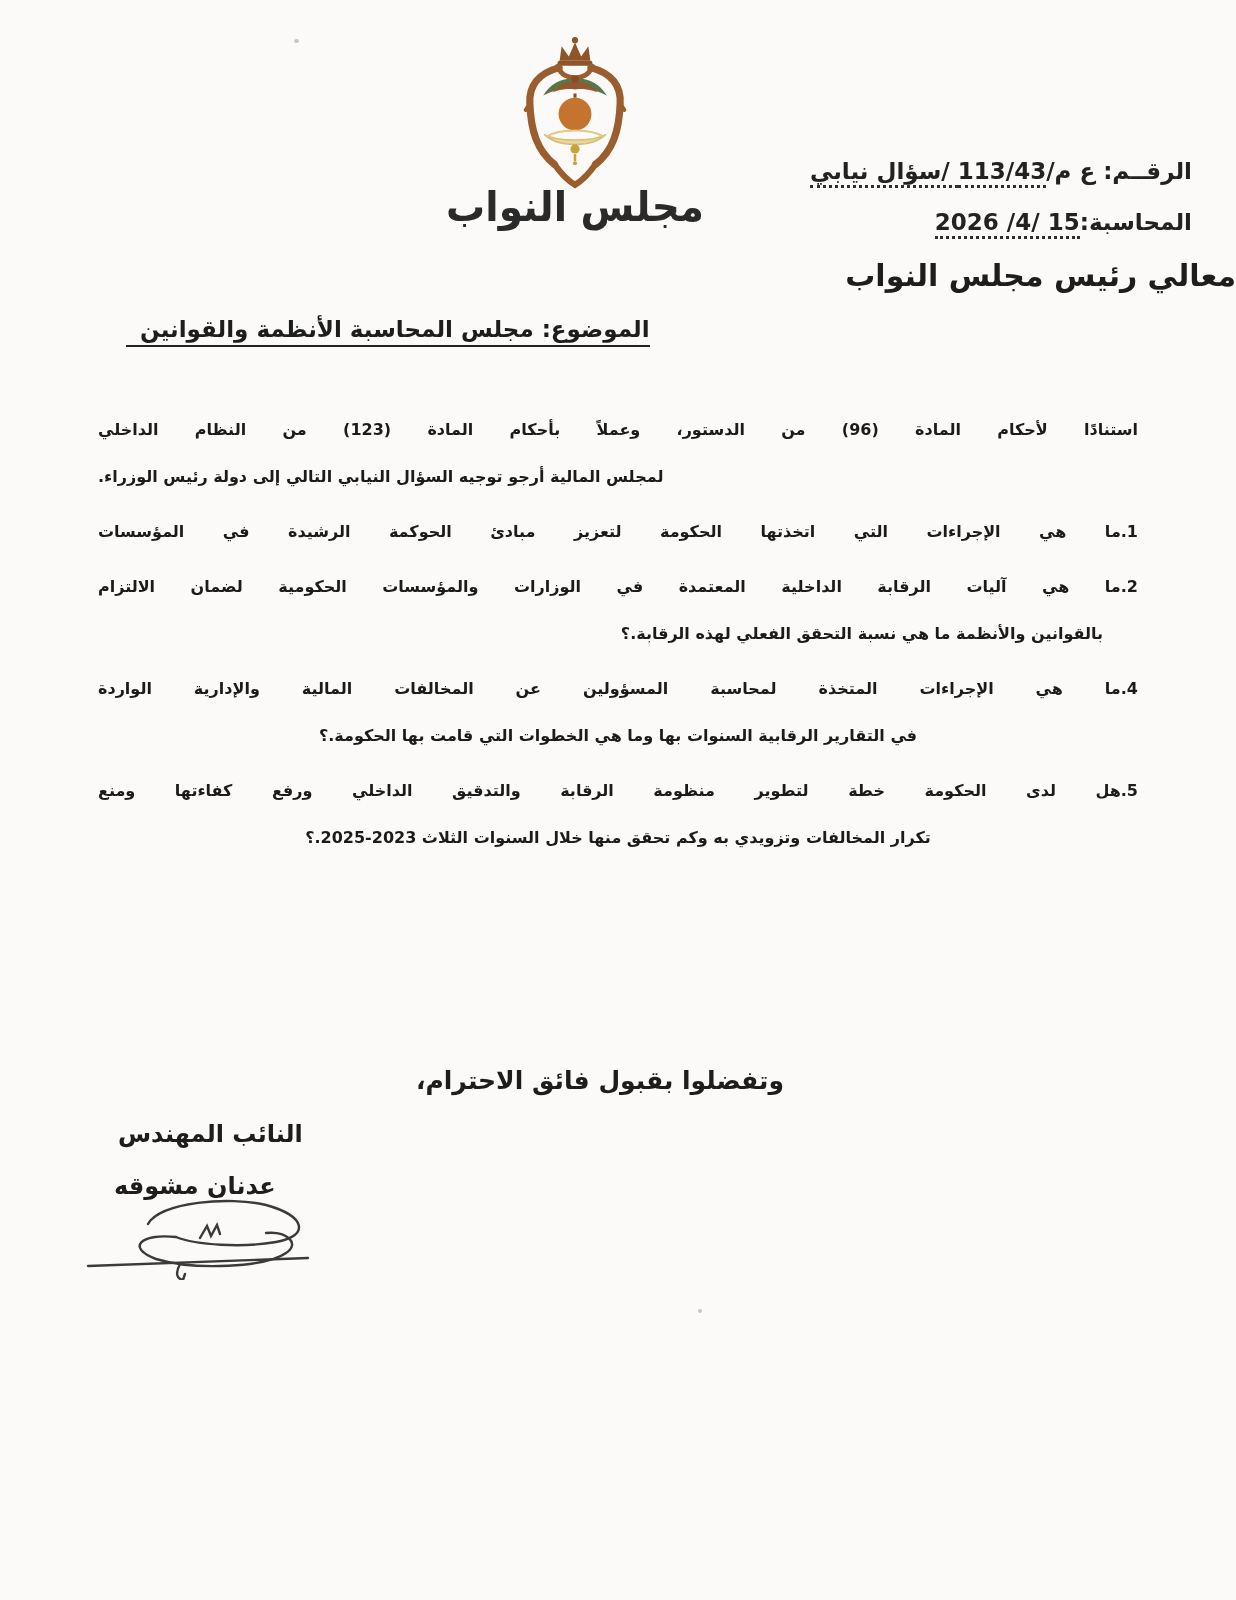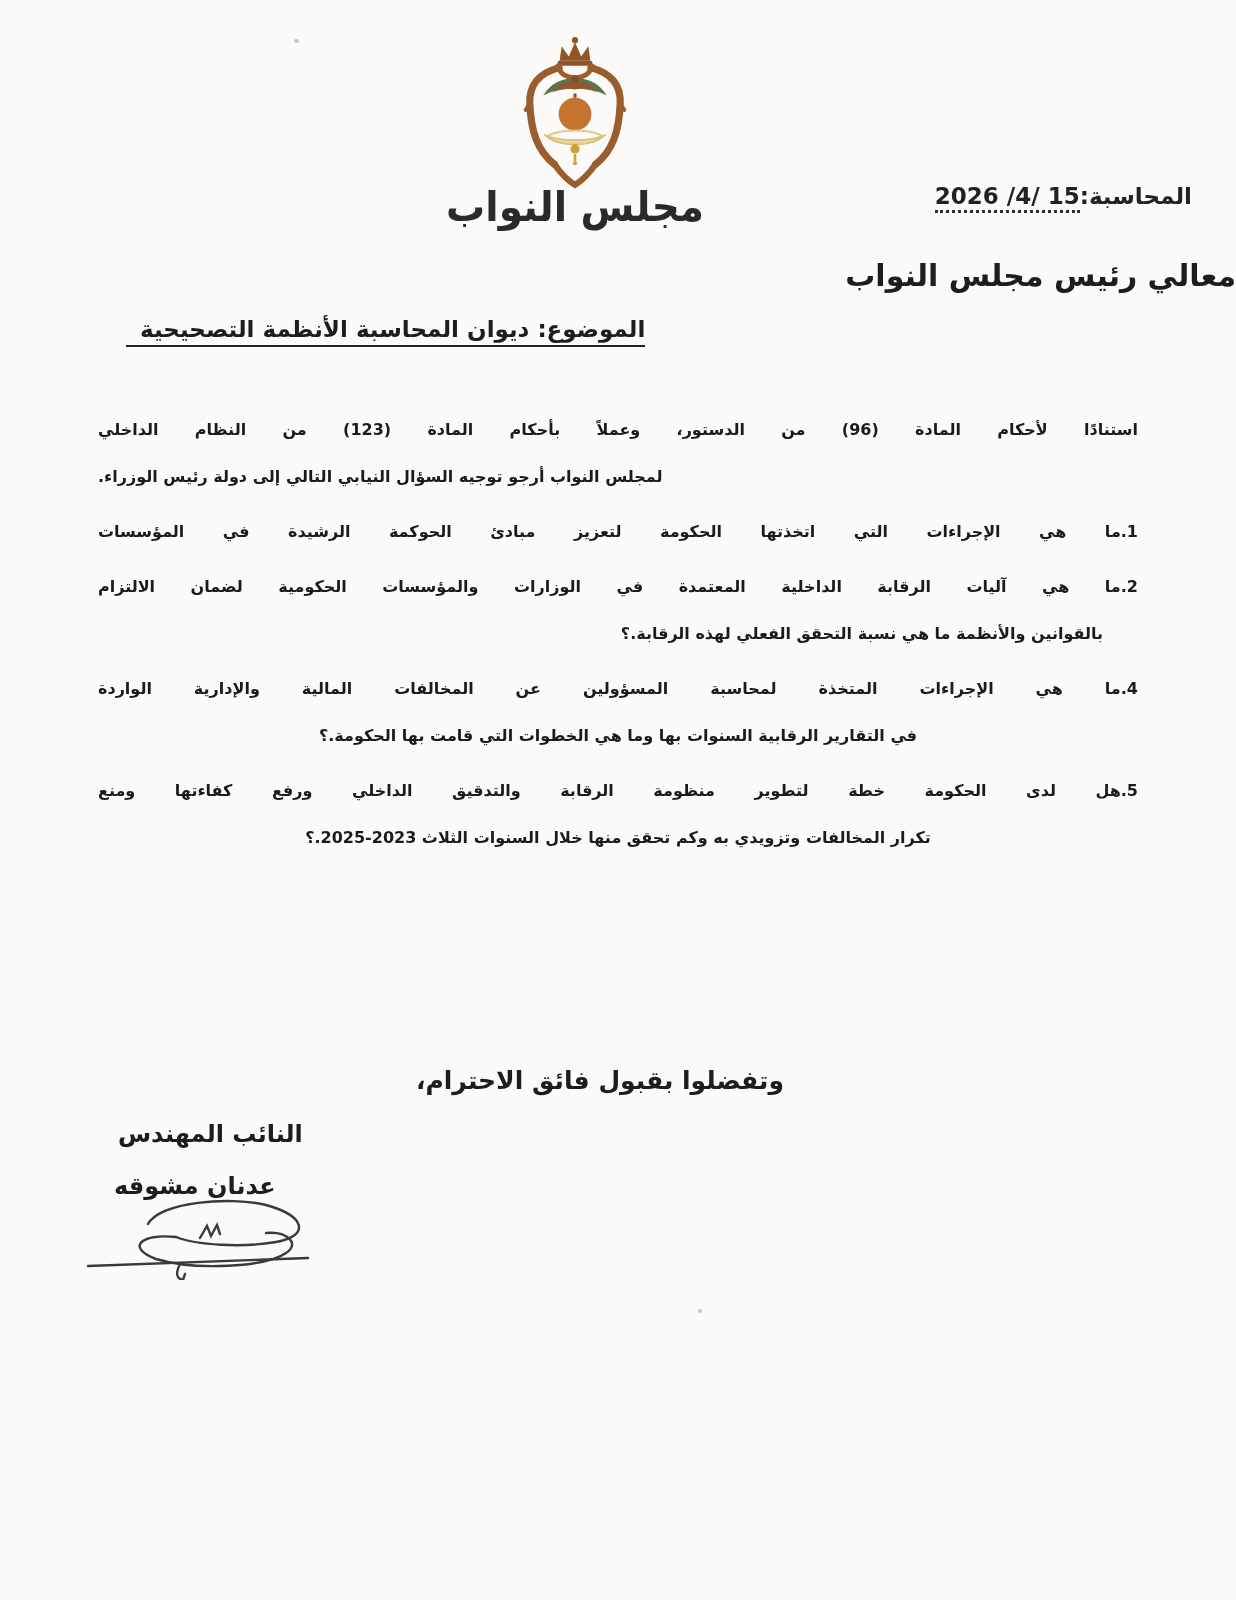--- a/index.html
+++ b/index.html
@@ -86,35 +86,38 @@
     <path d="M47 100 C60 92 90 92 103 100" fill="none" stroke="#dfcb86" stroke-width="2"></path>
     <circle cx="75" cy="112" r="4.5" fill="#c9a23f"></circle>
     <line x1="75" y1="117" x2="75" y2="124" stroke="#c9a23f" stroke-width="2.5"></line>
     <circle cx="75" cy="126" r="2" fill="#c9a23f"></circle>
   </g>
 </svg>
 
 <div class="abs logo-callig">مجلس النواب</div>
 
 <div class="abs ref-block">
+  <div class="ref-line">
+    <span>الرقــم: ع م/</span><span class="dotted">113/43</span><span class="dotted"> /سؤال نيابي</span>
+  </div>
   <div class="date-line">
     <span>المحاسبة:</span><span class="dotted">15 /4/ 2026</span>
   </div>
 </div>
 
 <div class="abs salutation">معالي رئيس مجلس النواب</div>
 
 <div class="abs subject">
-  <span class="subject-inner">الموضوع: ديوان المحاسبة الأنظمة التصحيحية</span>
+  <span class="subject-inner">الموضوع: مجلس المحاسبة الأنظمة والقوانين</span>
 </div>
 
 <div class="abs body-text">
   <div class="para">
     <div class="line lf">استنادًا لأحكام المادة (96) من الدستور، وعملاً بأحكام المادة (123) من النظام الداخلي</div>
-    <div class="line ll">لمجلس النواب أرجو توجيه السؤال النيابي التالي إلى دولة رئيس الوزراء.</div>
+    <div class="line ll">لمجلس المالية أرجو توجيه السؤال النيابي التالي إلى دولة رئيس الوزراء.</div>
   </div>
   <div class="para">
     <div class="line lf">1.ما هي الإجراءات التي اتخذتها الحكومة لتعزيز مبادئ الحوكمة الرشيدة في المؤسسات</div>
   </div>
   <div class="para">
     <div class="line lf">2.ما هي آليات الرقابة الداخلية المعتمدة في الوزارات والمؤسسات الحكومية لضمان الالتزام</div>
     <div class="line lr">بالقوانين والأنظمة ما هي نسبة التحقق الفعلي لهذه الرقابة.؟</div>
   </div>
   <div class="para">
     <div class="line lf">4.ما هي الإجراءات المتخذة لمحاسبة المسؤولين عن المخالفات المالية والإدارية الواردة</div>

